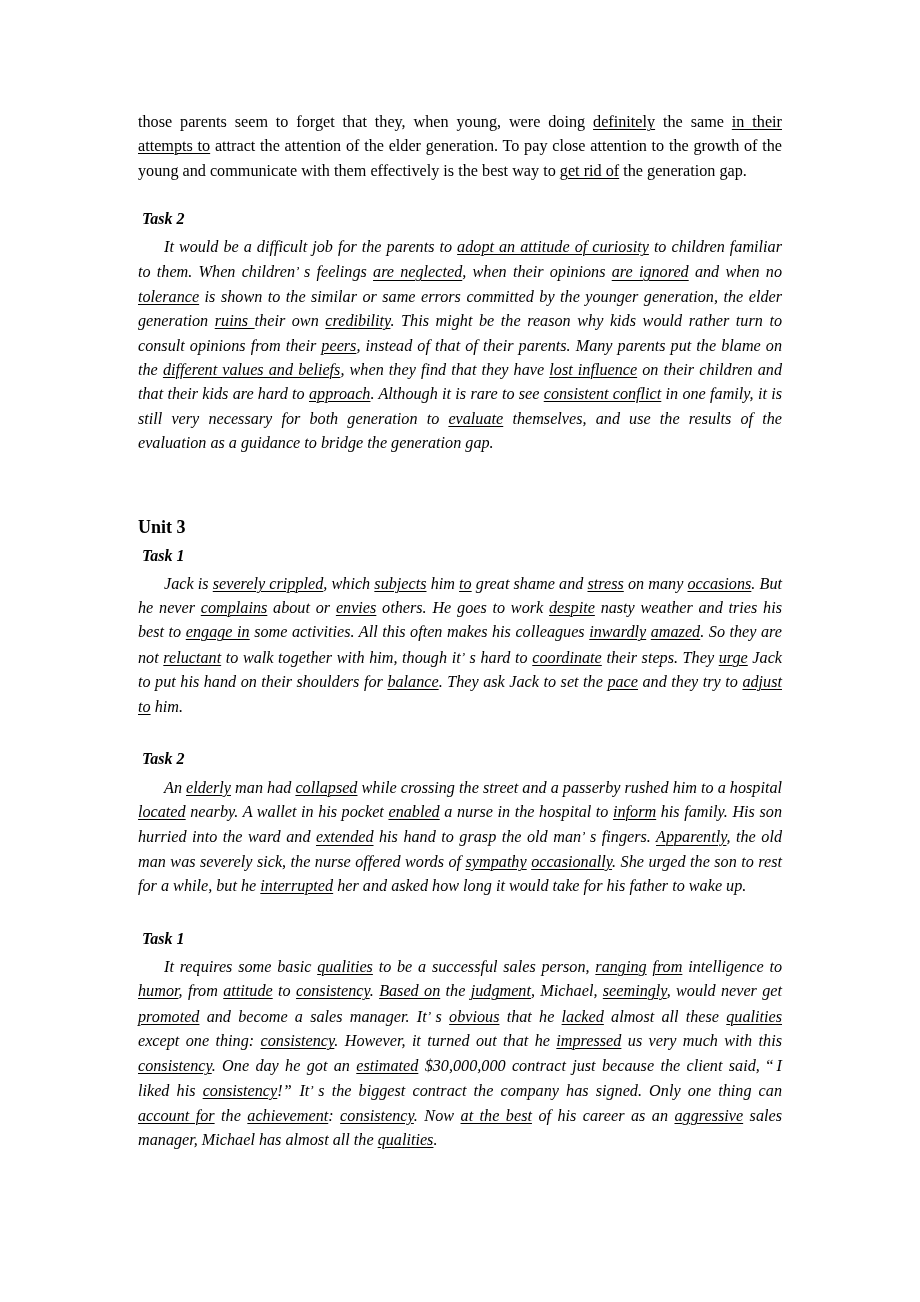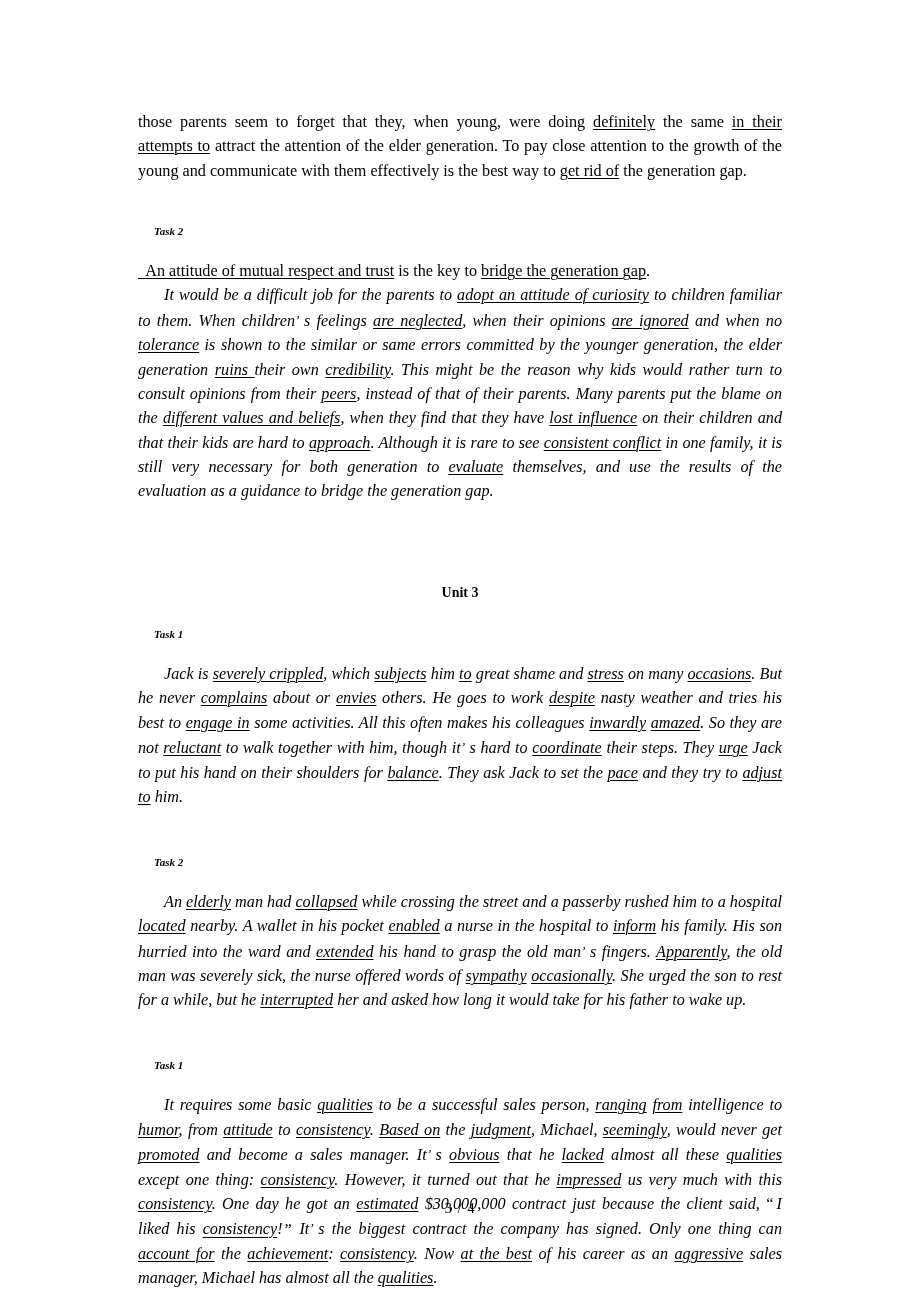--- a/index.html
+++ b/index.html
@@ -36,29 +36,29 @@
     text-align: justify;
     text-justify: inter-word;
     -webkit-hyphens: none;
     hyphens: none;
   }
   p.para.indent {
     text-indent: 26px;
     font-style: italic;
   }
   .heading-unit {
-    margin: 17px;
-    font-size: 14px;
+    margin: 0;
+    font-size: 18px;
     line-height: 24.3px;
     font-weight: bold;
-    text-align: center;
+    text-align: left;
   }
   .heading-task {
-    margin: 16px;
-    font-size: 11px;
+    margin: 4px;
+    font-size: 16px;
     line-height: 24.3px;
     font-weight: bold;
     font-style: italic;
     text-align: left;
   }
   u, .u {
     text-decoration: underline;
     text-decoration-thickness: 1px;
     text-underline-offset: 2px;
   }
@@ -98,21 +98,20 @@
 
 <div class="page">
   <div class="content">
 
     <p class="para"><span>those parents seem to forget that they, when young, were doing </span><span class="u">definitely</span><span> the same </span><span class="u">in their attempts to</span><span> attract the attention of the elder generation. To pay close attention to the growth of the young and communicate with them effectively is the best way to </span><span class="u">get rid of</span><span> the generation gap.</span></p>
 
     <div class="gap-sm"></div>
 
     <p class="heading-task">Task 2</p>
 
-    <p class="para"><span class="lead-u">  </span><span class="u">An attitude of mutual respect and trust</span><span> is the key to </span><span class="u">bridge the generation gap</span><span>.</span></p>
 
     <p class="para indent"><span>It would be a difficult job for the parents to </span><span class="u">adopt an attitude of curiosity</span><span> to children familiar to them. When children</span><span class="apos">’</span><span>s feelings </span><span class="u">are neglected</span><span>, when their opinions </span><span class="u">are ignored</span><span> and when no </span><span class="u">tolerance</span><span> is shown to the similar or same errors committed by the younger generation, the elder generation </span><span class="u">ruins </span><span>their own </span><span class="u">credibility</span><span>. This might be the reason why kids would rather turn to consult opinions from their </span><span class="u">peers</span><span>, instead of that of their parents. Many parents put the blame on the </span><span class="u">different values and beliefs</span><span>, when they find that they have </span><span class="u">lost influence</span><span> on their children and that their kids are hard to </span><span class="u">approach</span><span>. Although it is rare to see </span><span class="u">consistent conflict</span><span> in one family, it is still very necessary for both generation to </span><span class="u">evaluate</span><span> themselves, and use the results of the evaluation as a guidance to bridge the generation gap.</span></p>
 
     <div class="gap-xl"></div>
 
     <p class="heading-unit">Unit 3</p>
 
     <p class="heading-task">Task 1</p>
 
     <p class="para indent"><span>Jack is </span><span class="u">severely crippled</span><span>, which </span><span class="u">subjects</span><span> him </span><span class="u">to</span><span> great shame and </span><span class="u">stress</span><span> on many </span><span class="u">occasions</span><span>. But he never </span><span class="u">complains</span><span> about or </span><span class="u">envies</span><span> others. He goes to work </span><span class="u">despite</span><span> nasty weather and tries his best to </span><span class="u">engage in</span><span> some activities. All this often makes his colleagues </span><span class="u">inwardly</span><span> </span><span class="u">amazed</span><span>. So they are not </span><span class="u">reluctant</span><span> to walk together with him, though it</span><span class="apos">’</span><span>s hard to </span><span class="u">coordinate</span><span> their steps. They </span><span class="u">urge</span><span> Jack to put his hand on their shoulders for </span><span class="u">balance</span><span>. They ask Jack to set the </span><span class="u">pace</span><span> and they try to </span><span class="u">adjust to</span><span> him.</span></p>
@@ -125,14 +124,13 @@
 
     <div class="gap-md"></div>
 
 
     <p class="heading-task">Task 1</p>
 
     <p class="para indent"><span>It requires some basic </span><span class="u">qualities</span><span> to be a successful sales person, </span><span class="u">ranging</span><span> </span><span class="u">from</span><span> intelligence to </span><span class="u">humor</span><span>, from </span><span class="u">attitude</span><span> to </span><span class="u">consistency</span><span>. </span><span class="u">Based on</span><span> the </span><span class="u">judgment</span><span>, Michael, </span><span class="u">seemingly</span><span>, would never get </span><span class="u">promoted</span><span> and become a sales manager. It</span><span class="apos">’</span><span>s </span><span class="u">obvious</span><span> that he </span><span class="u">lacked</span><span> almost all these </span><span class="u">qualities</span><span> except one thing: </span><span class="u">consistency</span><span>. However, it turned out that he </span><span class="u">impressed</span><span> us very much with this </span><span class="u">consistency</span><span>. One day he got an </span><span class="u">estimated</span><span> $30,000,000 contract just because the client said,</span><span class="dq dq-open">“</span><span>I liked his </span><span class="u">consistency</span><span>!</span><span class="dq dq-close">”</span><span>It</span><span class="apos">’</span><span>s the biggest contract the company has signed. Only one thing can </span><span class="u">account for</span><span> the </span><span class="u">achievement</span><span>: </span><span class="u">consistency</span><span>. Now </span><span class="u">at the best</span><span> of his career as an </span><span class="u">aggressive</span><span> sales manager, Michael has almost all the </span><span class="u">qualities</span><span>.</span></p>
 
   </div>
 
-  <div class="footer">3 / 4</div>
 </div>
 
 </body></html>

